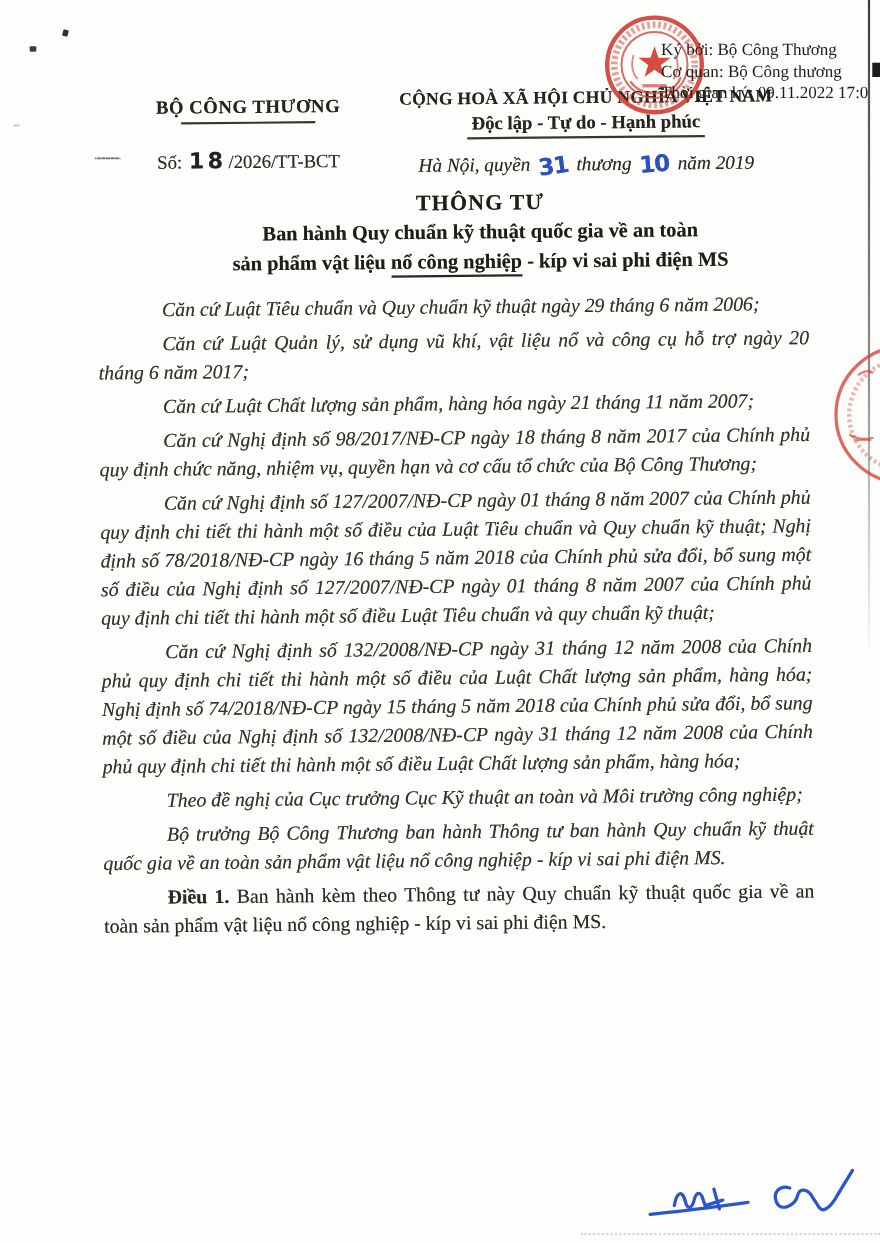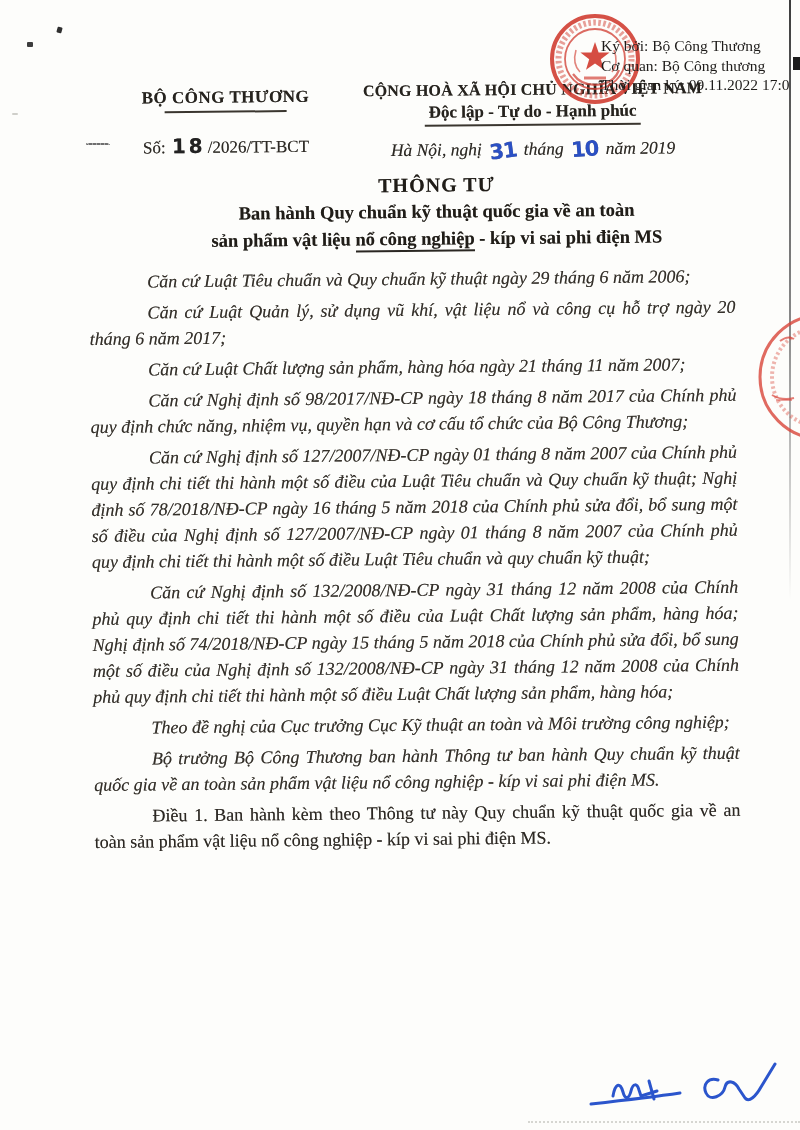--- a/index.html
+++ b/index.html
@@ -43,21 +43,21 @@
   .title-main{font-weight:bold;font-size:20px;letter-spacing:1px;}
   .title-sub{font-weight:bold;font-size:18.5px;margin-top:4px;line-height:23px;}
   .u-part{border-bottom:2px solid #2a2722;padding-bottom:1px;}
   
   .body-block{position:absolute;left:92px;top:266px;width:646px;text-align:justify;}
   .body-block p{
     margin:0 0 5px;text-indent:58px;line-height:26px;font-size:18px;
     font-style:italic;color:#34302a;
   }
   .body-block p.article{font-style:normal;color:#2c2823;}
-  .article .lead{font-weight:normal;}
+  .article .lead{font-weight:bold;}
   
   .sig-info{
     position:absolute;left:601px;top:36px;width:240px;
     font-size:15.5px;line-height:19.5px;color:#1e1c1a;white-space:nowrap;
     text-shadow:none;
   }
   .seal{position:absolute;left:546px;top:12px;}
   
   .edge-line{position:absolute;left:789px;top:0;width:2px;height:600px;
     background:linear-gradient(#3c3c3c 0%,#555 15%,#8a8a8a 55%,rgba(150,150,150,0) 100%);}
@@ -84,23 +84,23 @@
       <div class="doc-number">
         <span>Số:</span>
         <span class="num">18</span><span>/2026/TT-BCT</span>
       </div>
     </div>
 
     <div class="hdr-right">
       <div class="national-title">CỘNG HOÀ XÃ HỘI CHỦ NGHĨA VIỆT NAM</div>
       <div><span class="national-motto">Độc lập - Tự do - Hạnh phúc</span></div>
       <div class="date-line">
-        <span>Hà Nội, nghị</span>
+        <span>Hà Nội, quyền</span>
         <span class="hand day">31</span>
-        <span>tháng</span>
+        <span>thương</span>
         <span class="hand month">10</span>
         <span>năm 2019</span>
       </div>
     </div>
 
     <div class="title-block">
       <div class="title-main">THÔNG TƯ</div>
       <div class="title-sub">Ban hành Quy chuẩn kỹ thuật quốc gia về an toàn</div>
       <div class="title-sub">
         <span>sản phẩm vật liệu </span><span class="u-part">nổ công nghiệp</span><span> - kíp vi sai phi điện MS</span>

